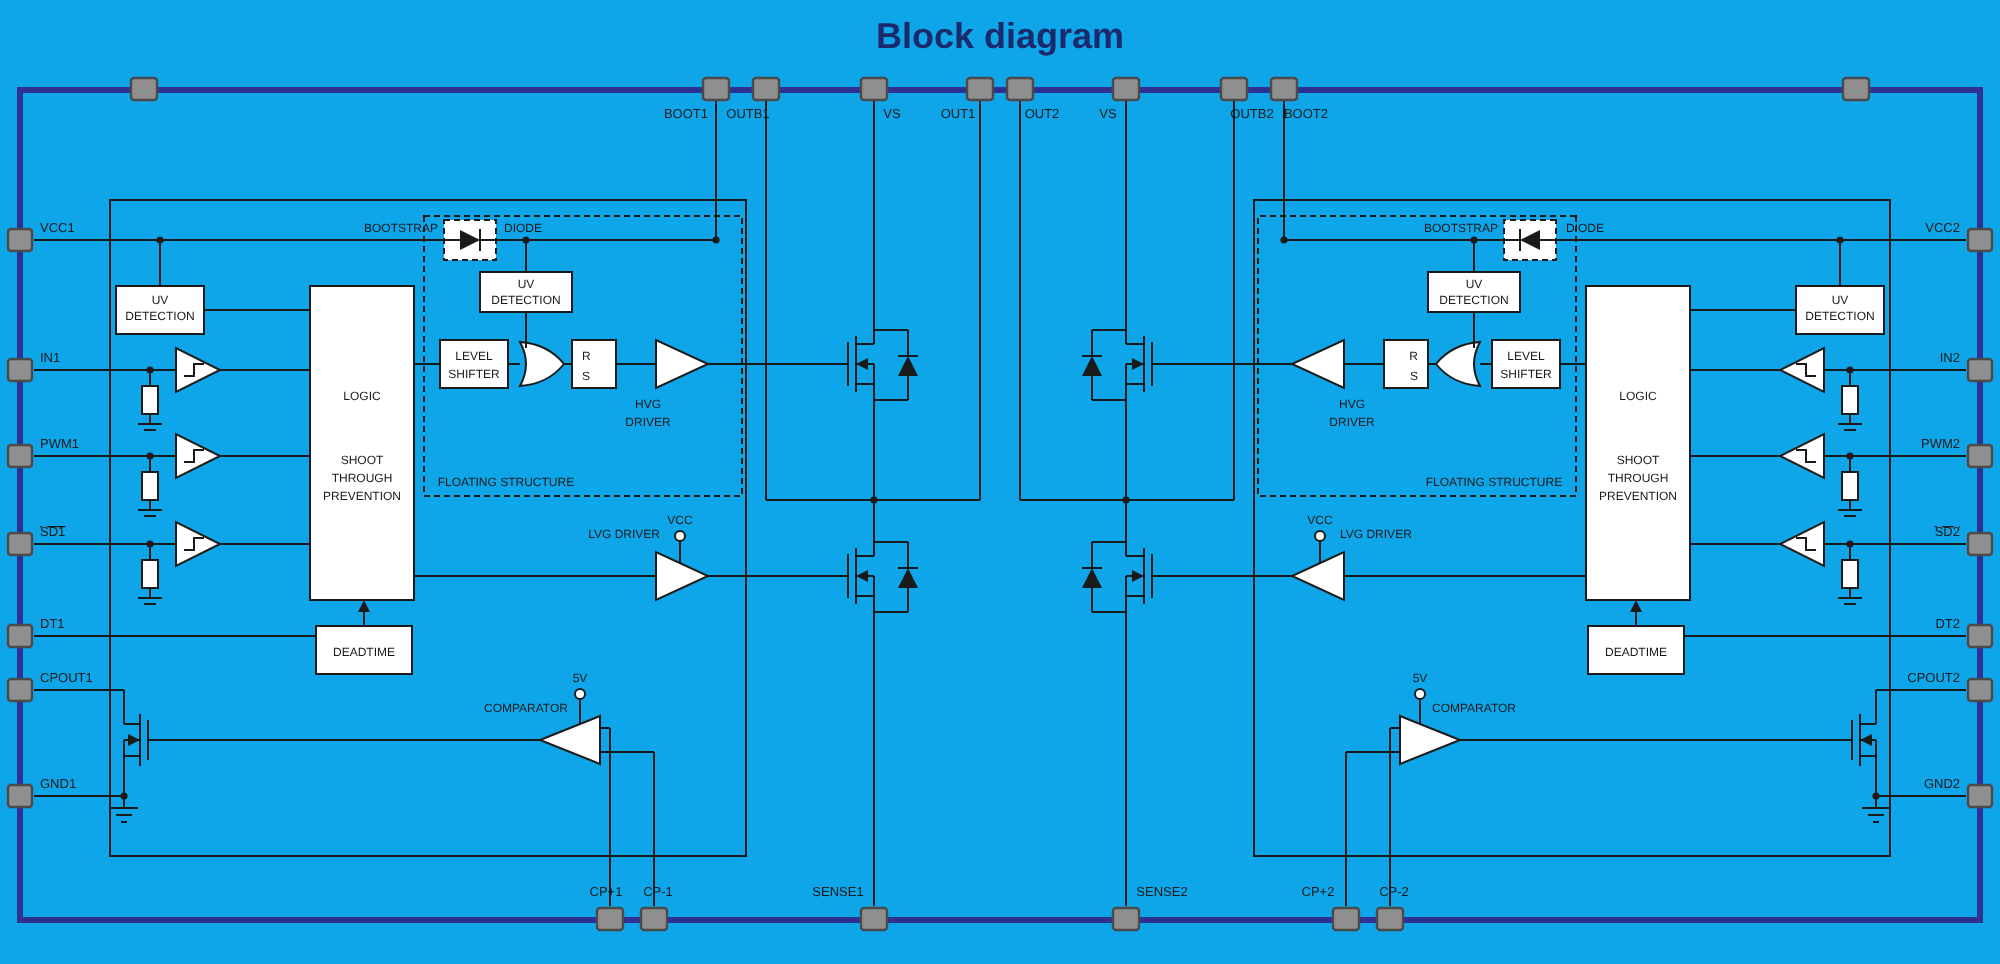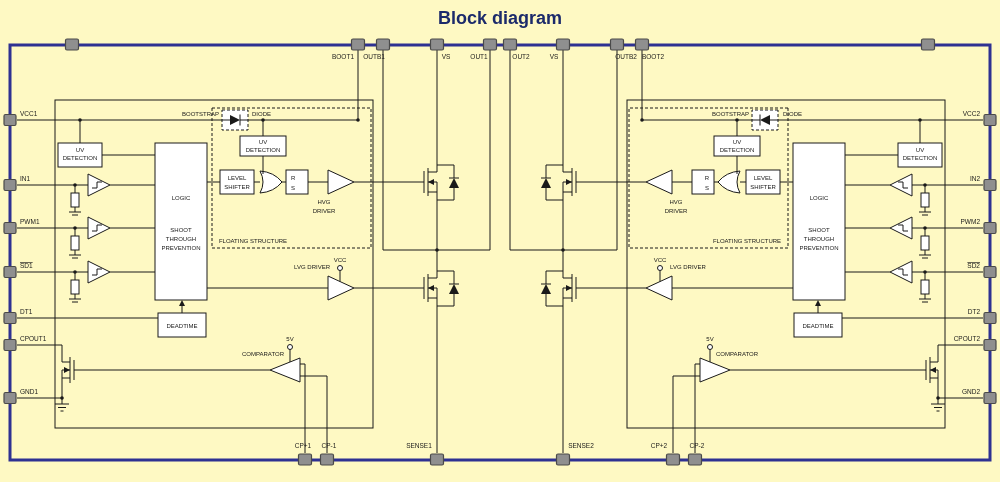--- a/index.html
+++ b/index.html
@@ -1,16 +1,16 @@
 <!DOCTYPE html>
 <html><head>
 <meta charset="utf-8">
 <style>
   html,body { margin:0; padding:0; background:#ffffff; }
-  .stage { position:relative; width:1000px; height:482px; background:#fef9c3; overflow:hidden; }
+  .stage { position:relative; width:1000px; height:482px; background:#0ea5e9; overflow:hidden; }
   svg { position:absolute; left:0; top:0; }
   text { font-family:"Liberation Sans","DejaVu Sans",sans-serif; fill:#1a1a1a; }
   .ttl { font-size:18px; font-weight:bold; fill:#1b2a6b; }
   .pl  { font-size:6.5px; }
   .bl  { font-size:6px; }
   .mid { text-anchor:middle; }
   .end { text-anchor:end; }
   .ovl { text-decoration:overline; }
   .w    { stroke:#1a1a1a; stroke-width:1; fill:none; }
   .blk  { stroke:#1a1a1a; stroke-width:1; fill:#ffffff; }

